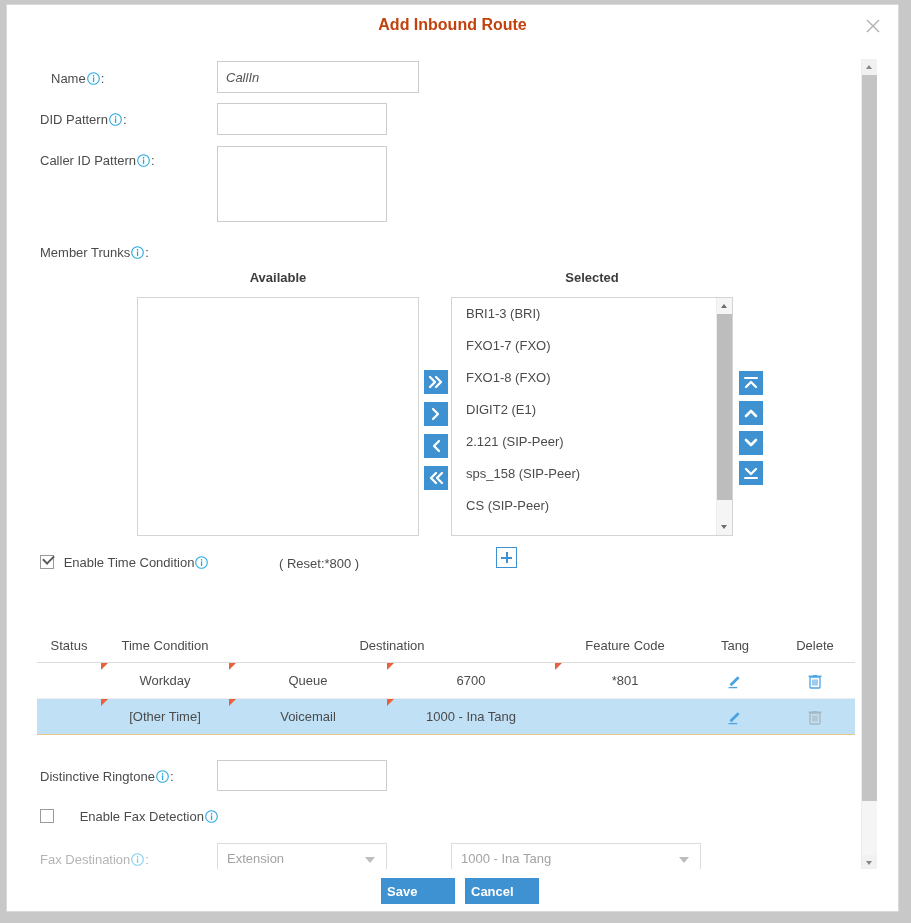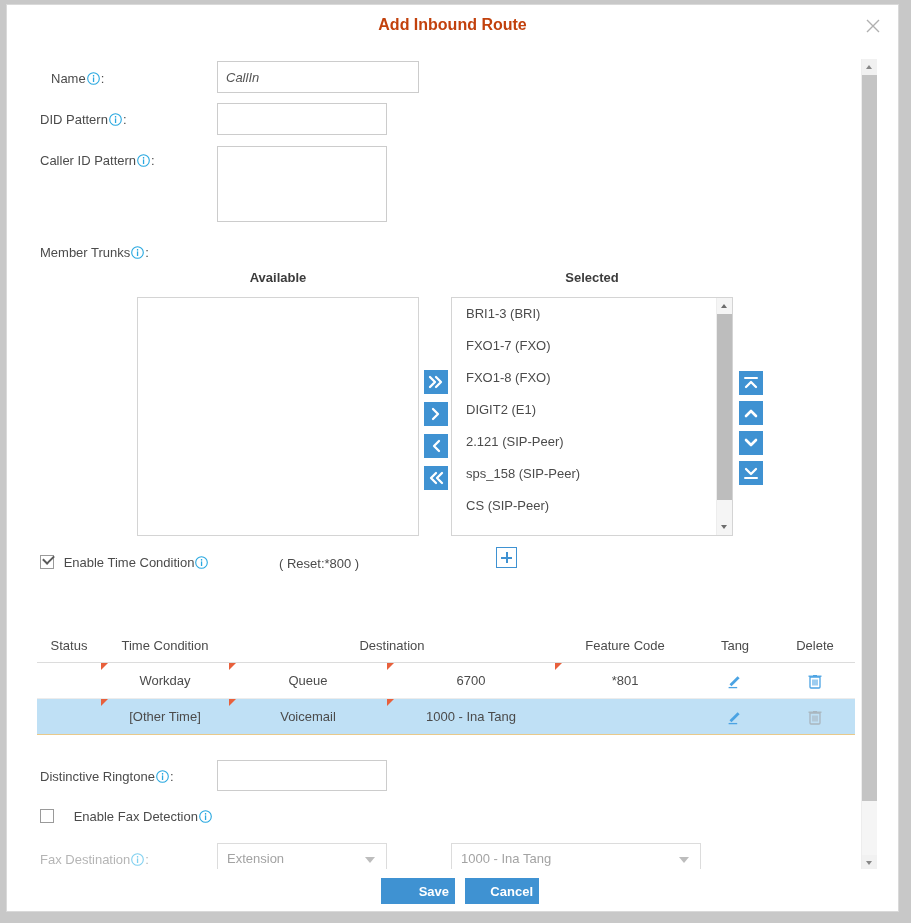--- a/index.html
+++ b/index.html
@@ -301,21 +301,21 @@
   }
   .btn {
     position: absolute;
     top: 9px;
     height: 26px;
     line-height: 26px;
     background: #3f92d2;
     color: #ffffff;
     font-size: 13px;
     font-weight: bold;
-    text-align: right;
+    text-align: left;
     border: none;
     font-family: "Liberation Sans", sans-serif;
     cursor: pointer;
   }
   #btn-save { left: 374px; width: 74px; }
   #btn-cancel { left: 458px; width: 74px; }
 </style>
 </head>
 <body>
 
@@ -514,21 +514,21 @@
       <span class="flabel">Distinctive Ringtone</span><span class="info-icon"><svg width="13" height="13" viewBox="0 0 13 13">
             <circle cx="6.5" cy="6.5" r="5.8" fill="none" stroke="#29a8e0" stroke-width="1.1"></circle>
             <rect x="5.9" y="3" width="1.3" height="1.6" fill="#29a8e0"></rect>
             <rect x="5.9" y="5.4" width="1.3" height="4.6" fill="#29a8e0"></rect>
           </svg></span><span class="flabel">:</span>
     </div>
     <input class="tbox frow" style="left: 210px; top: 713px; width: 170px; height: 31px;" value="">
 
     <div class="frow" style="left:33px; top:762px;">
       <span class="chk" id="fax-check"></span>
-      <span class="flabel" style="margin-left:16px;text-align:center;">Enable Fax Detection</span><span class="info-icon"><svg width="13" height="13" viewBox="0 0 13 13">
+      <span class="flabel" style="margin-left:22px;text-align:center;">Enable Fax Detection</span><span class="info-icon"><svg width="13" height="13" viewBox="0 0 13 13">
             <circle cx="6.5" cy="6.5" r="5.8" fill="none" stroke="#29a8e0" stroke-width="1.1"></circle>
             <rect x="5.9" y="3" width="1.3" height="1.6" fill="#29a8e0"></rect>
             <rect x="5.9" y="5.4" width="1.3" height="4.6" fill="#29a8e0"></rect>
           </svg></span>
     </div>
 
     <div class="frow" style="left:33px; top:805px;">
       <span class="flabel muted">Fax Destination</span><span class="info-icon"><svg width="13" height="13" viewBox="0 0 13 13">
             <circle cx="6.5" cy="6.5" r="5.8" fill="none" stroke="#7fd0f0" stroke-width="1.1"></circle>
             <rect x="5.9" y="3" width="1.3" height="1.6" fill="#7fd0f0"></rect>

